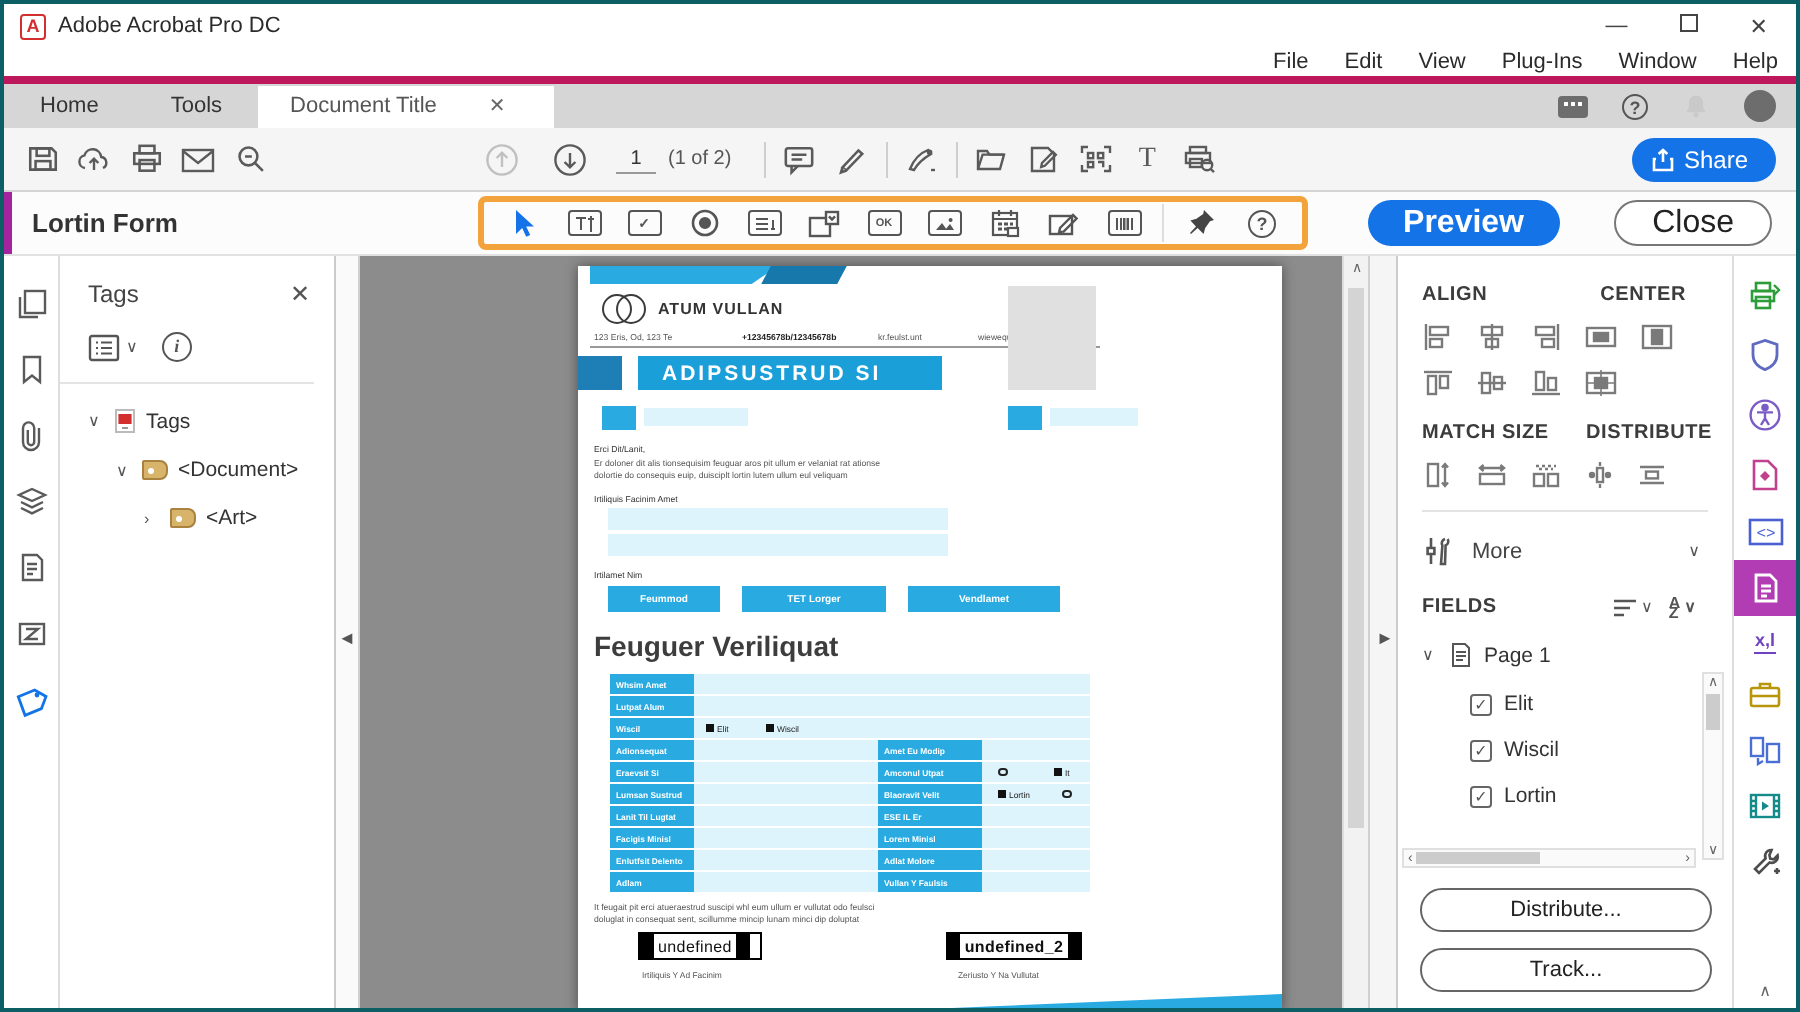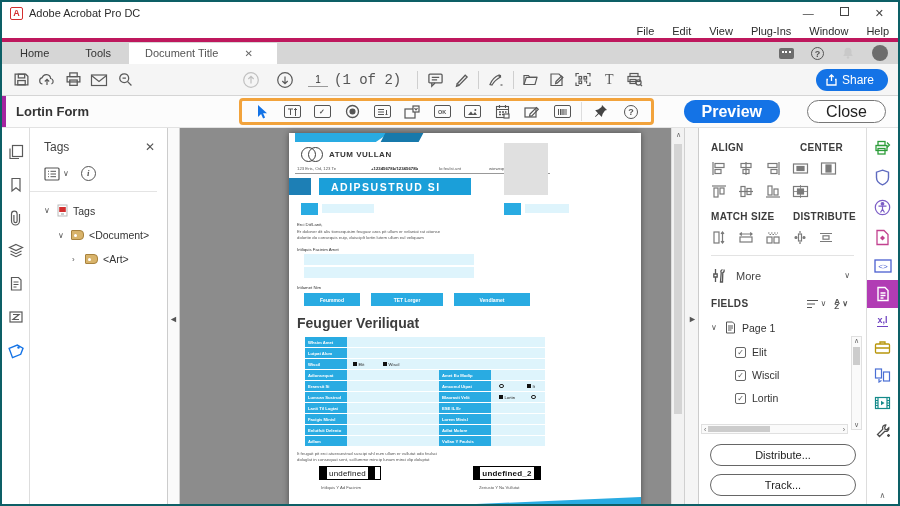--- a/index.html
+++ b/index.html
@@ -28,21 +28,21 @@
   .bubble { width:15px; height:11px; background:#6d6d6d; border-radius:2px; position:relative; }
   .bubble::after { content:""; position:absolute; left:2px; bottom:-3px; border:3px solid transparent; border-top-color:#6d6d6d; }
   .bubble i { position:absolute; top:3px; left:3px; width:9px; height:2px; background:repeating-linear-gradient(90deg,#fff 0 2px,transparent 2px 3.5px); }
   .qcircle { width:13px; height:13px; border:1.2px solid #555; border-radius:50%; font-size:9px; color:#555; text-align:center; line-height:12px; font-weight:bold; }
   .avatar { width:16px; height:16px; border-radius:50%; background:#6d6d6d; }
 
   .toolbar { height:32px; background:#f5f5f5; border-bottom:1px solid #d5d5d5; position:relative; display:flex; align-items:center; }
   .ticon { width:26px; height:22px; display:flex; align-items:center; justify-content:center; }
   .tsep { width:1px; height:18px; background:#cfcfcf; margin:0 4px; }
   .pageinput { width:20px; height:15px; border:none; border-bottom:1px solid #9a9a9a; background:transparent; font-size:10px; text-align:center; color:#333; font-family:"Liberation Sans",sans-serif; }
-  .pagecount { font-size:14px; color:#555; margin-left:6px;font-family:Liberation Mono, monospace; }
+  .pagecount { font-size:10px; color:#555; margin-left:6px; }
   .share-btn { position:absolute; right:10px; top:5px; height:22px; background:#1473e6; color:#fff; border:none; border-radius:11px; font-size:12px; padding:0 14px 0 10px; display:flex; align-items:center; gap:5px; font-family:"Liberation Sans",sans-serif; }
 
   .formbar { height:32px; background:#fcfcfc; border-bottom:1px solid #e2e2e2; position:relative; display:flex; align-items:center; }
   .magenta-edge { position:absolute; left:0; top:0; width:4px; height:31px; background:#a424a0; }
   .formbar-title { font-size:13px; font-weight:bold; color:#333; margin-left:14px; }
   .formtools { position:absolute; left:237px; top:2px; height:27px; border:3px solid #f2a33c; border-radius:4px; display:flex; align-items:center; gap:2px; padding:0 6px; background:#fcfcfc; }
   .ftool { width:28px; height:19px; display:flex; align-items:center; justify-content:center; }
   .fbox { width:17px; height:13px; border:1.4px solid #555; border-radius:2px; display:flex; align-items:center; justify-content:center; font-size:7px; color:#555; font-weight:bold; }
   .pillbtn { height:23px; border-radius:12px; font-size:16px; font-family:"Liberation Sans",sans-serif; padding:0 18px; }
   .preview-btn { position:absolute; right:118px; top:4px; background:#1473e6; color:#fff; border:none; font-weight:bold; }

